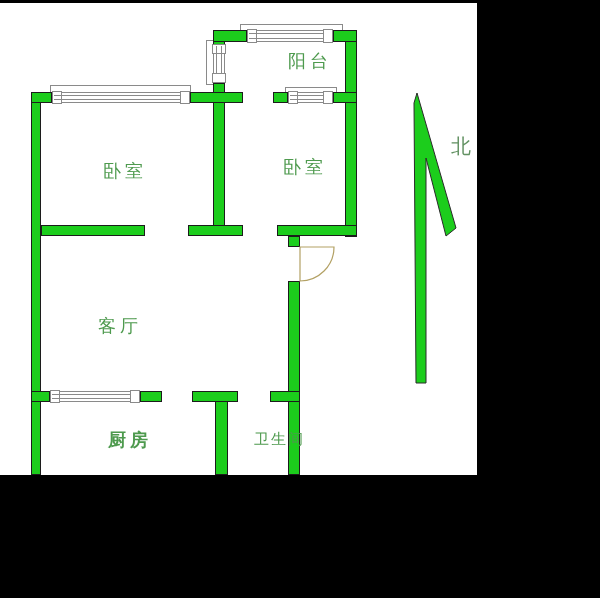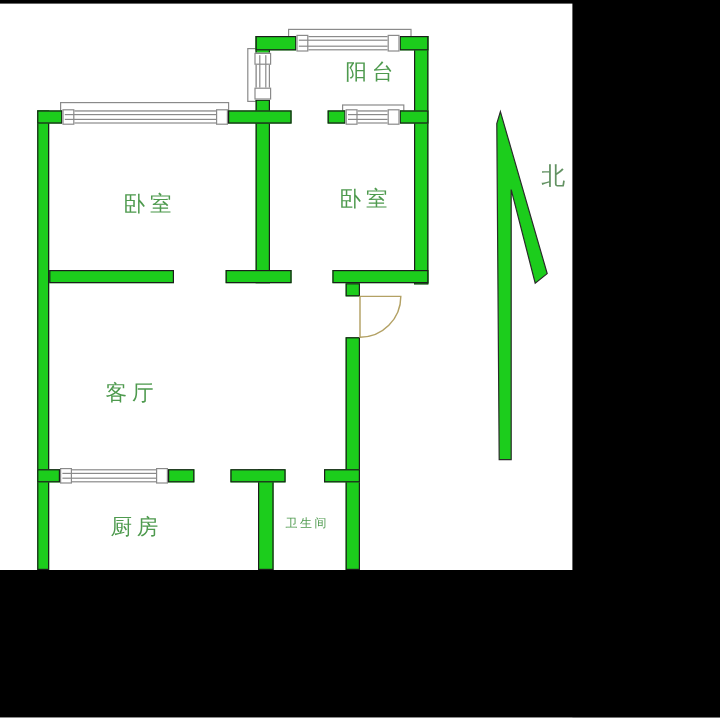--- a/index.html
+++ b/index.html
@@ -49,23 +49,23 @@
   }
   .win-v::before{top:-1px;} .win-v::after{bottom:-1px;}
   #overlay{position:absolute;left:0;top:0;width:600px;height:598px;pointer-events:none;}
   .lbl{
     position:absolute;color:var(--label-green);font-size:18px;
     letter-spacing:4px;white-space:nowrap;line-height:1.1;
   }
   #lbl-balcony{left:288px;top:51px;}
   #lbl-bed-left{left:103px;top:161px;}
   #lbl-bed-right{left:283px;top:157px;}
-  #lbl-living{left:88px;top:318px;}
-  #lbl-kitchen{left:92px;top:430px;}
-  #lbl-bath{left:238px;top:431px;font-size:10px;letter-spacing:2px;}
+  #lbl-living{left:98px;top:318px;font-family:Liberation Mono, monospace;}
+  #lbl-kitchen{left:108px;top:430px;font-weight:bold;}
+  #lbl-bath{left:254px;top:431px;font-size:15px;letter-spacing:2px;}
   #lbl-north{left:451px;top:135px;font-size:20px;letter-spacing:0;color:#639263;}
 </style>
 </head>
 <body>
 
 <div class="stage">
 
   <div id="plan">
       <div class="sill" style="left: 50px; top: 85px; width: 141px; height: 8px;"></div>
       <div class="sill" style="left: 240px; top: 24px; width: 103px; height: 7px;"></div>

